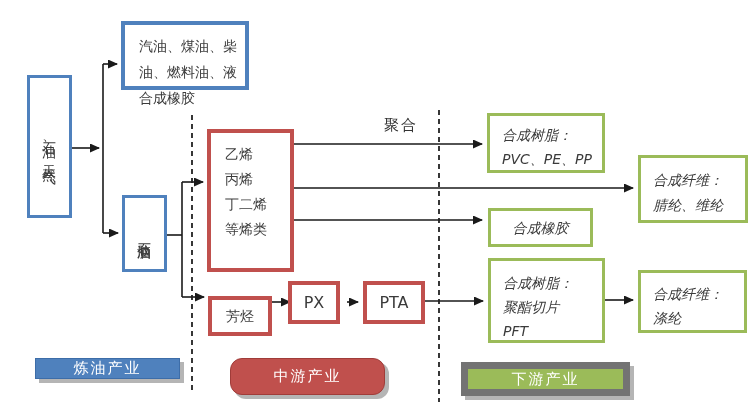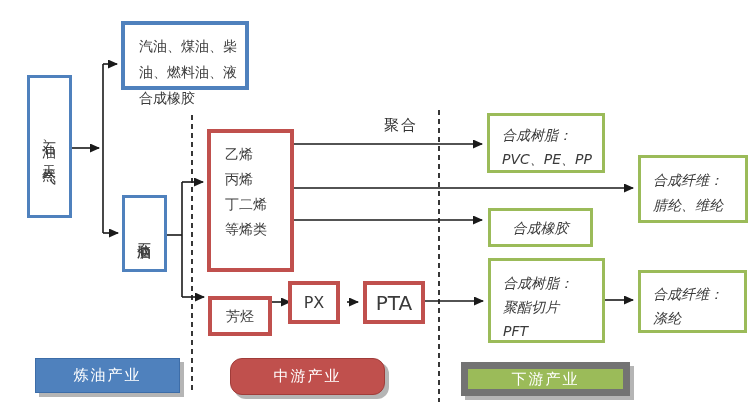--- a/index.html
+++ b/index.html
@@ -105,21 +105,21 @@
     <div style="line-height:25px;">乙烯</div>
     <div style="line-height:25px;">丙烯</div>
     <div style="line-height:25px;">丁二烯</div>
     <div style="line-height:25px;">等烯类</div>
   </div>
 
   <div class="node red-border center-text" style="left:208px;top:282px;width:64px;height:40px;margin-top:14px;">芳烃</div>
 
   <div class="node red-border center-text" style="left:288px;top:281px;width:52px;height:43px;font-size:16px;">PX</div>
 
-  <div class="node red-border center-text" style="left:363px;top:281px;width:62px;height:43px;font-size:20px;">PTA</div>
+  <div class="node red-border center-text" style="left:363px;top:281px;width:62px;height:43px;font-size:16px;">PTA</div>
 
   <div class="node green-border lines" style="left:487px;top:113px;width:118px;height:60px;padding:7px 0 0 12px;">
     <div style="line-height:24px;">合成树脂：</div>
     <div style="line-height:24px;">PVC、PE、PP</div>
   </div>
 
   <div class="node green-border center-text" style="left:488px;top:208px;width:105px;height:39px;">合成橡胶</div>
 
   <div class="node green-border lines" style="left:488px;top:258px;width:117px;height:85px;padding:10px 0 0 12px;">
     <div style="line-height:24px;">合成树脂：</div>
@@ -130,19 +130,19 @@
   <div class="node green-border lines" style="left:638px;top:155px;width:110px;height:68px;padding:10px 0 0 12px;">
     <div style="line-height:25px;">合成纤维：</div>
     <div style="line-height:25px;">腈纶、维纶</div>
   </div>
 
   <div class="node green-border lines" style="left:638px;top:270px;width:109px;height:63px;padding:9px 0 0 12px;">
     <div style="line-height:24px;">合成纤维：</div>
     <div style="line-height:24px;">涤纶</div>
   </div>
 
-  <div class="stage-label blue" style="left:35px;top:358px;width:145px;height:35px;">炼油产业</div>
+  <div class="stage-label blue" style="left:35px;top:358px;width:145px;height:21px;">炼油产业</div>
 
   <div class="stage-label red" style="left:230px;top:358px;width:155px;height:37px;border-radius:12px;">中游产业</div>
 
   <div class="stage-label green" style="left:461px;top:362px;width:169px;height:34px;">下游产业</div>
 
 </div>
 
 </body></html>

